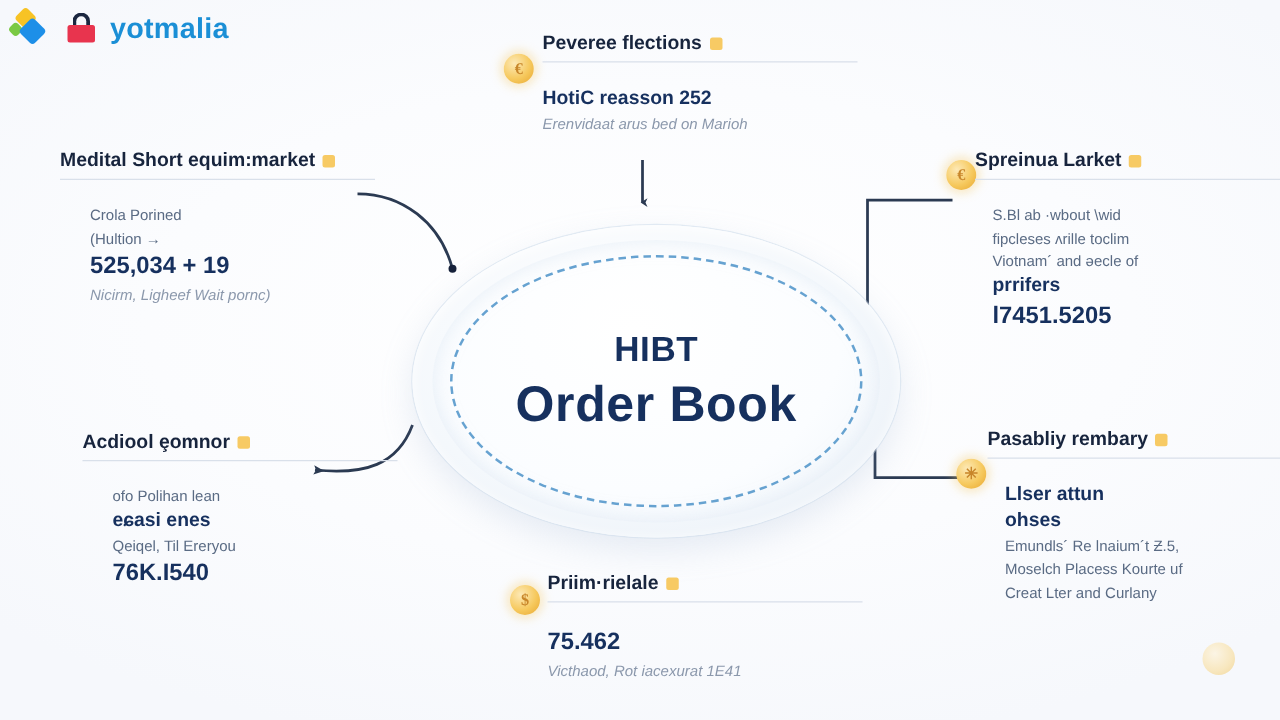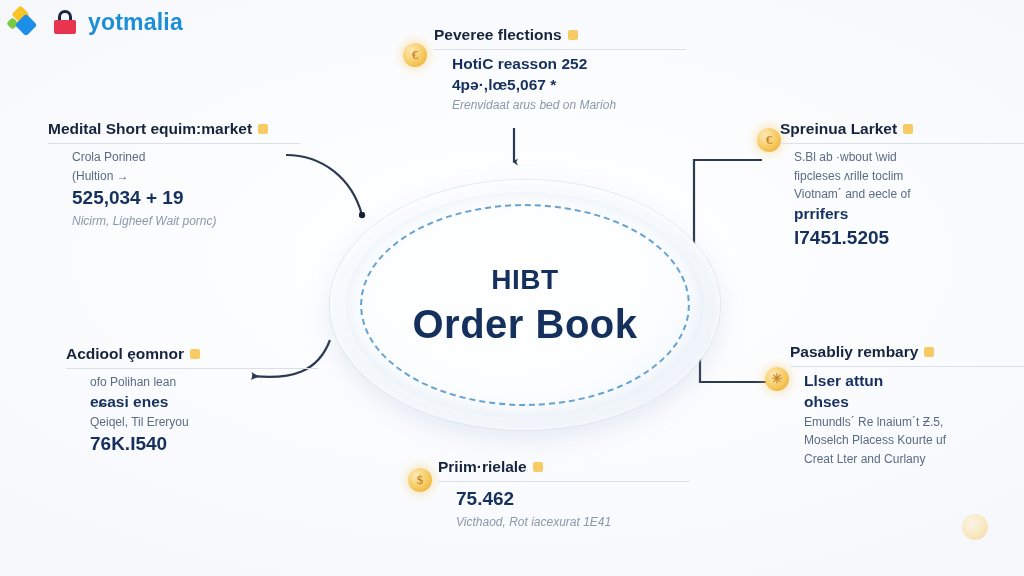--- a/index.html
+++ b/index.html
@@ -88,21 +88,21 @@
 
   
   .connectors { position: absolute; inset: 0; pointer-events: none; }
 
   
   .card { position: absolute; width: 252px; }
   .card .card-head {
     display: flex; align-items: center; gap: 6px;
     padding-bottom: 5px;
     border-bottom: 1px solid #d9e0ea;
-    margin-bottom: 4px;
+    margin-bottom: 19px;
   }
   .card .card-title {
     font-size: 15.5px; font-weight: bold; color: #17243d;
     white-space: nowrap;
   }
   .badge-sq {
     width: 10px; height: 10px; border-radius: 2px;
     background: #f6c453; flex: 0 0 auto; opacity: .9;
   }
   .card .card-body { padding-left: 14px; }
@@ -115,21 +115,21 @@
   #card-medial   { left: 48px;  top: 120px; }
   #card-reverse  { left: 434px; top: 26px;  }
   #card-spread   { left: 780px; top: 120px; }
   #card-actional { left: 66px;  top: 345px; }
   #card-passably { left: 790px; top: 343px; }
   #card-prime    { left: 438px; top: 458px; }
 
   #card-medial .card-body,
   #card-actional .card-body { padding-left: 24px; }
   #card-reverse .card-body,
-  #card-prime .card-body { padding-left: 0px; margin-left: 18px; }
+  #card-prime .card-body { padding-left: 0px; }
   #card-spread .card-body,
   #card-passably .card-body { padding-left: 14px; }
 
   
   .coin {
     position: absolute;
     width: 24px; height: 24px; border-radius: 50%;
     background: radial-gradient(circle at 35% 32%, #fde9b6 0%, #f6c95e 55%, #e8a62d 100%);
     box-shadow: 0 0 8px 3px rgba(246,201,94,.35);
     display: flex; align-items: center; justify-content: center;
@@ -219,21 +219,20 @@
     </div>
   </div>
 
   <div class="card" id="card-reverse">
     <div class="card-head">
       <span class="card-title">Peveree flections</span>
       <span class="badge-sq"></span>
     </div>
     <div class="card-body">
       <div class="line strong">HotiC reasson 252</div>
-      <div class="line strong">4pə·,lœ5,067 *</div>
       <div class="line muted">Erenvidaat arus bed on Marioh</div>
     </div>
   </div>
 
   <div class="card" id="card-spread">
     <div class="card-head">
       <span class="card-title">Spreinua Larket</span>
       <span class="badge-sq"></span>
     </div>
     <div class="card-body">

